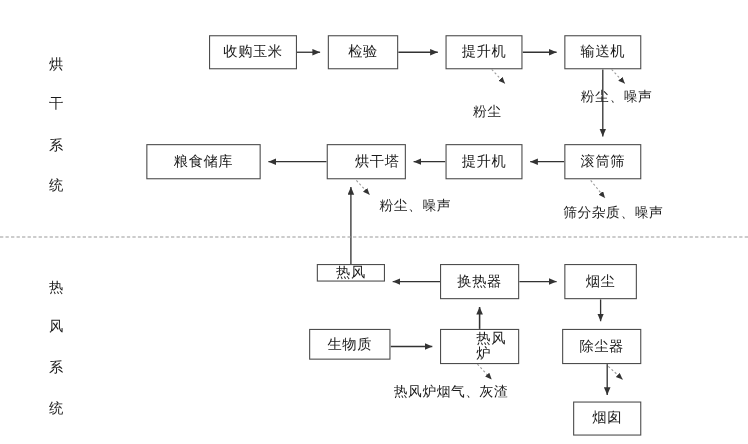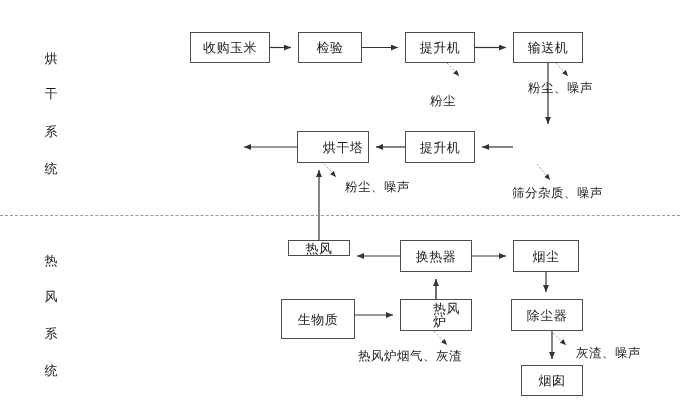--- a/index.html
+++ b/index.html
@@ -155,32 +155,33 @@
   <div class="side-label" style="left:40px; top:252px;">热</div>
   <div class="side-label" style="left:40px; top:288px;">风</div>
   <div class="side-label" style="left:40px; top:325px;">系</div>
   <div class="side-label" style="left:40px; top:362px;">统</div>
 
   <div class="node" style="left:190px; top:32px;  width:80px;  height:31px;">收购玉米</div>
   <div class="node" style="left:298px; top:32px;  width:64px;  height:31px;">检验</div>
   <div class="node" style="left:405px; top:32px;  width:70px;  height:31px;">提升机</div>
   <div class="node" style="left:513px; top:32px;  width:70px;  height:31px;">输送机</div>
 
+  <div class="node" style="left:133px; top:131px; width:104px; height:32px;">粮食储库</div>
   <div class="node" style="left:297px; top:131px; width:72px;  height:32px;padding-left:20px;">烘干塔</div>
   <div class="node" style="left:405px; top:131px; width:70px;  height:32px;">提升机</div>
+  <div class="node" style="left:513px; top:131px; width:70px;  height:32px;">滚筒筛</div>
 
   <div class="node" style="left:288px; top:240px; width:62px;  height:16px;">热风</div>
   <div class="node" style="left:400px; top:240px; width:72px;  height:32px;">换热器</div>
   <div class="node" style="left:513px; top:240px; width:66px;  height:32px;">烟尘</div>
 
-  <div class="node" style="left:281px; top:299px; width:74px;  height:40px;">生物质</div>
+  <div class="node" style="left:281px; top:299px; width:74px;  height:28px;">生物质</div>
   <div class="node" style="left:400px; top:299px; width:72px;  height:32px;padding-left:32px;">热风炉</div>
   <div class="node" style="left:511px; top:299px; width:72px;  height:32px;">除尘器</div>
   <div class="node" style="left:521px; top:365px; width:62px;  height:31px;">烟囱</div>
 
   <div class="emit-label" style="left:430px; top:93px;">粉尘</div>
   <div class="emit-label" style="left:528px; top:80px;">粉尘、噪声</div>
   <div class="emit-label" style="left:345px; top:179px;">粉尘、噪声</div>
   <div class="emit-label" style="left:512px; top:185px;">筛分杂质、噪声</div>
   <div class="emit-label" style="left:358px; top:348px;">热风炉烟气、灰渣</div>
-  <div class="emit-label" style="left:576px; top:345px;">灰渣、噪声</div>
 
 </div>
 
 </body></html>

